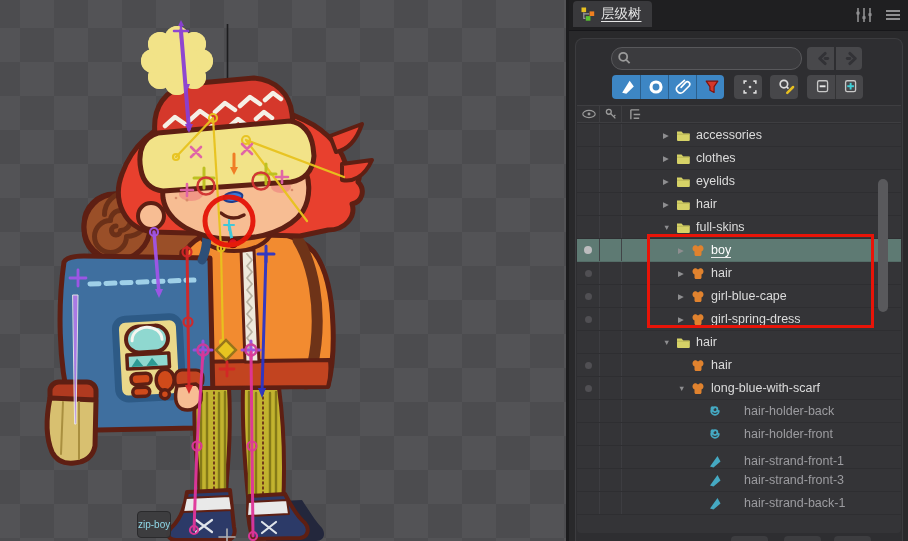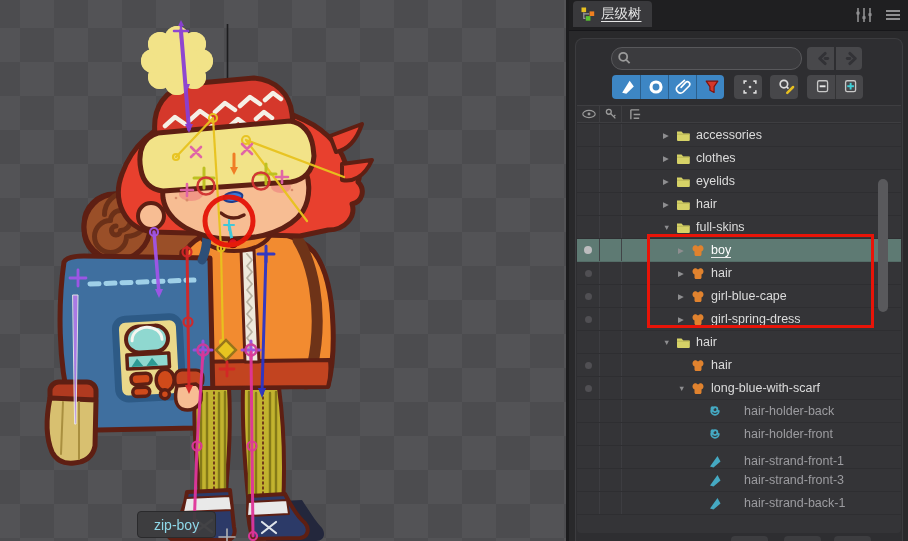--- a/index.html
+++ b/index.html
@@ -7,23 +7,23 @@
   .stage{position:relative;width:908px;height:541px;overflow:hidden;background:#29292b;}
 
   
   .canvas{position:absolute;left:0;top:0;width:566px;height:541px;
     background-color:#4c4c4f;
     background-image:
       linear-gradient(45deg,#535356 25%,transparent 25%,transparent 75%,#535356 75%),
       linear-gradient(45deg,#535356 25%,transparent 25%,transparent 75%,#535356 75%);
     background-size:68px 68px;background-position:20px 28px,54px 62px;}
   .canvas svg{position:absolute;left:0;top:0;}
-  .tooltip{position:absolute;left:137px;top:511px;height:27px;padding:4px 16px;
+  .tooltip{position:absolute;left:137px;top:511px;height:27px;padding:4px 0;
     background:rgba(60,60,62,.96);border:1px solid #2a2a2c;border-radius:4px;
-    color:var(--tooltip-text,#8fd8e8);font-size:14px;line-height:18px;white-space:nowrap;}
+    color:var(--tooltip-text,#8fd8e8);font-size:10px;line-height:18px;white-space:nowrap;}
 
   
   .vsep{position:absolute;left:566px;top:0;width:3px;height:541px;background:#1c1c1e;}
   .panel{position:absolute;left:569px;top:0;width:339px;height:541px;background:#29292b;}
   .tabbar{position:absolute;left:0;top:0;right:0;height:31px;background:#1f1f21;border-bottom:1px solid #17171a;}
   .tab{position:absolute;left:4px;top:1px;height:26px;padding:0 10px 0 8px;background:#39393c;
     border-radius:4px 4px 0 0;display:flex;align-items:center;gap:6px;}
   .tab .t{color:#e6e6e6;font-size:13.5px;text-decoration:underline;text-underline-offset:3px;}
   .tabicons{position:absolute;right:6px;top:6px;display:flex;gap:10px;}
 

